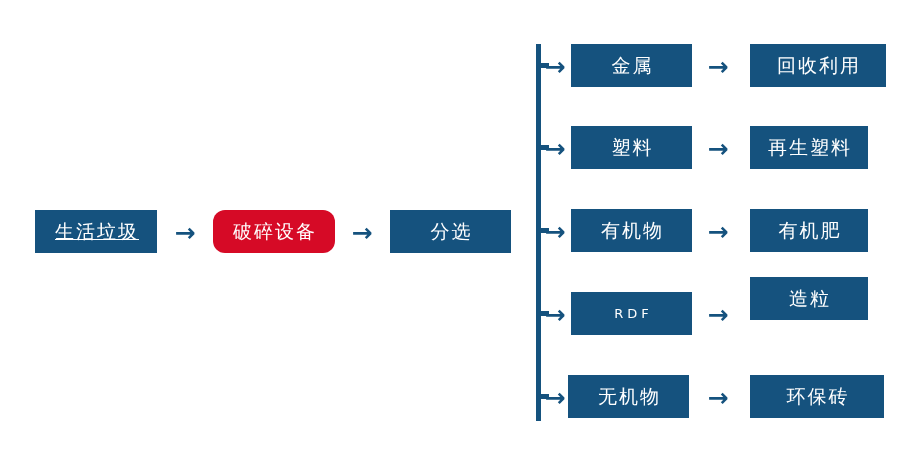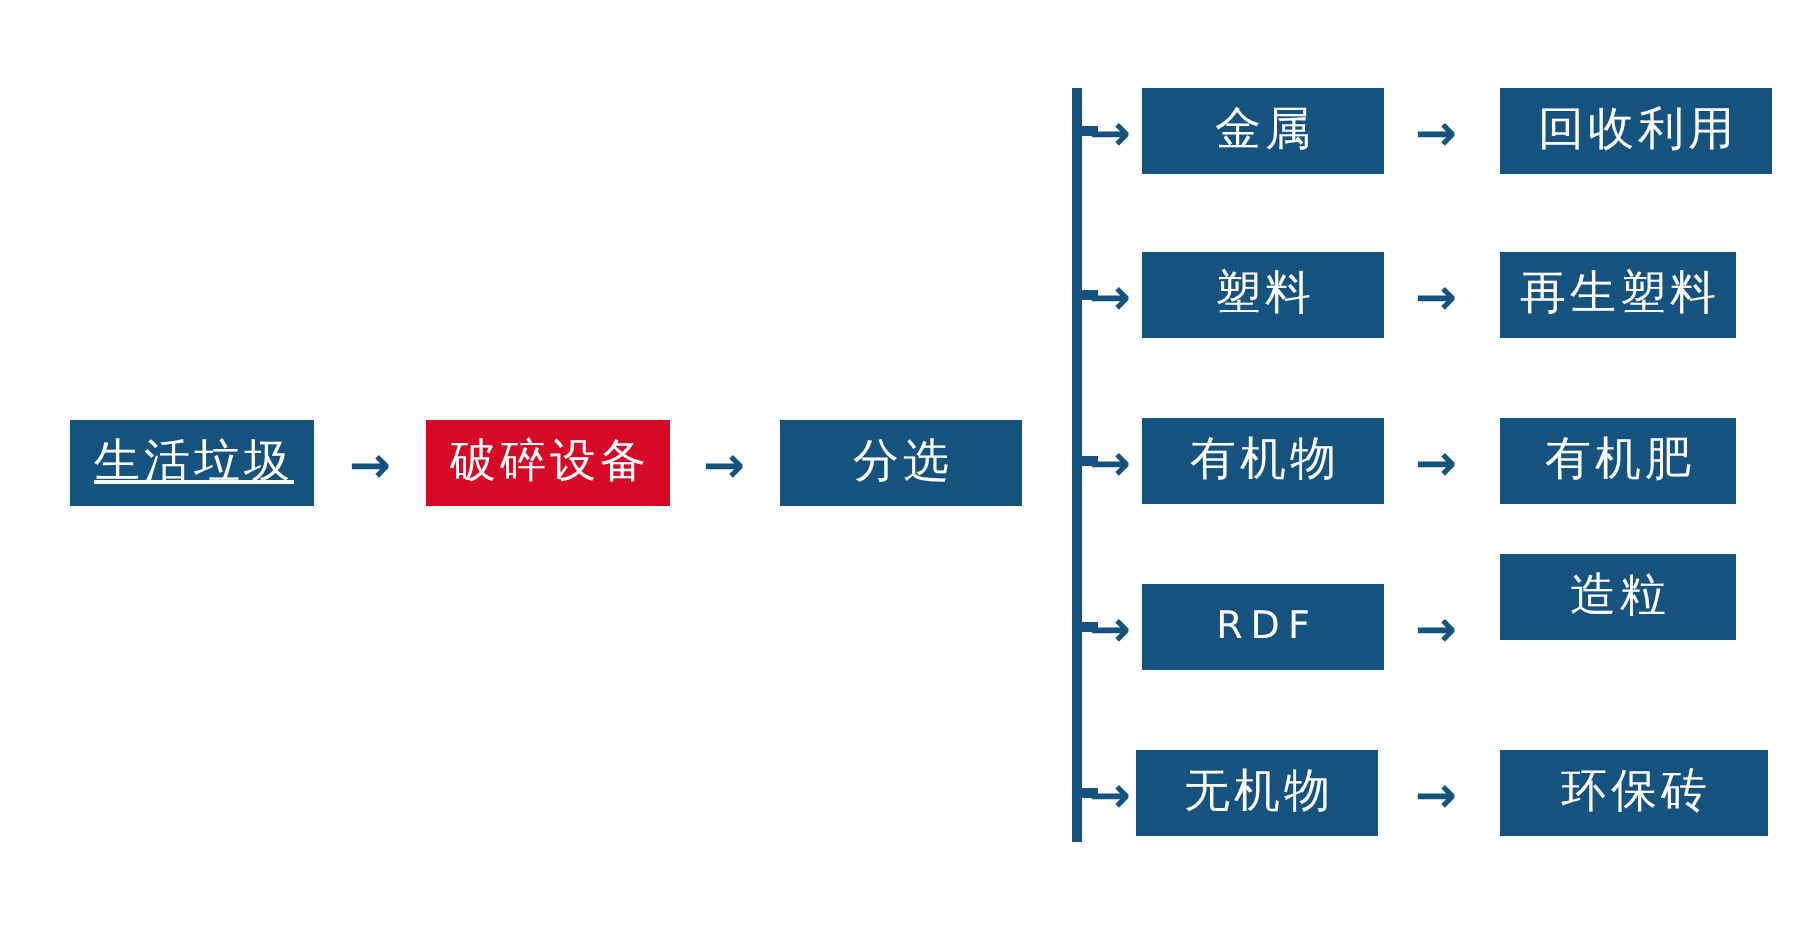--- a/index.html
+++ b/index.html
@@ -22,31 +22,31 @@
     background: #ffffff;
   }
 
   
   .node {
     position: absolute;
     display: flex;
     align-items: center;
     justify-content: center;
     color: #ffffff;
-    font-size: 23px;
+    font-size: 19px;
     line-height: 1;
     letter-spacing: 2px;
     text-indent: 2px;
     white-space: nowrap;
     box-sizing: border-box;
   }
   .node.blue { background: #15527e; }
   .node.red  { background: #d60a26; }
   .node.latin {
-    font-size: 19px;
+    font-size: 13px;
     letter-spacing: 4px;
     text-indent: 4px;
     text-align: center;
   }
 
   
   .arrow {
     position: absolute;
     color: #15527e;
     font-size: 25px;
@@ -73,21 +73,21 @@
 </style>
 </head>
 <body>
 
 <div id="diagram">
 
   <div class="node blue" style="left:35px; top:210px; width:122px; height:43px;text-decoration:underline;">生活垃圾</div>
 
   <div class="arrow" style="left:170px; top:218px; width:30px; height:28px;">→</div>
 
-  <div class="node red" style="left:213px; top:210px; width:122px; height:43px;">破碎设备</div>
+  <div class="node red" style="left:213px; top:210px; width:122px; height:43px;border-radius:12px;">破碎设备</div>
 
   <div class="arrow" style="left:347px; top:218px; width:30px; height:28px;">→</div>
 
   <div class="node blue" style="left:390px; top:210px; width:121px; height:43px;text-align:center;">分选</div>
 
   <div class="bus" style="left:536px; top:44px; width:5px; height:377px;"></div>
 
   <div class="stub" style="left:540px; top:63px; width:9px; height:5px;"></div>
   <div class="arrow" style="left:540px; top:52px; width:30px; height:28px;">→</div>
 

